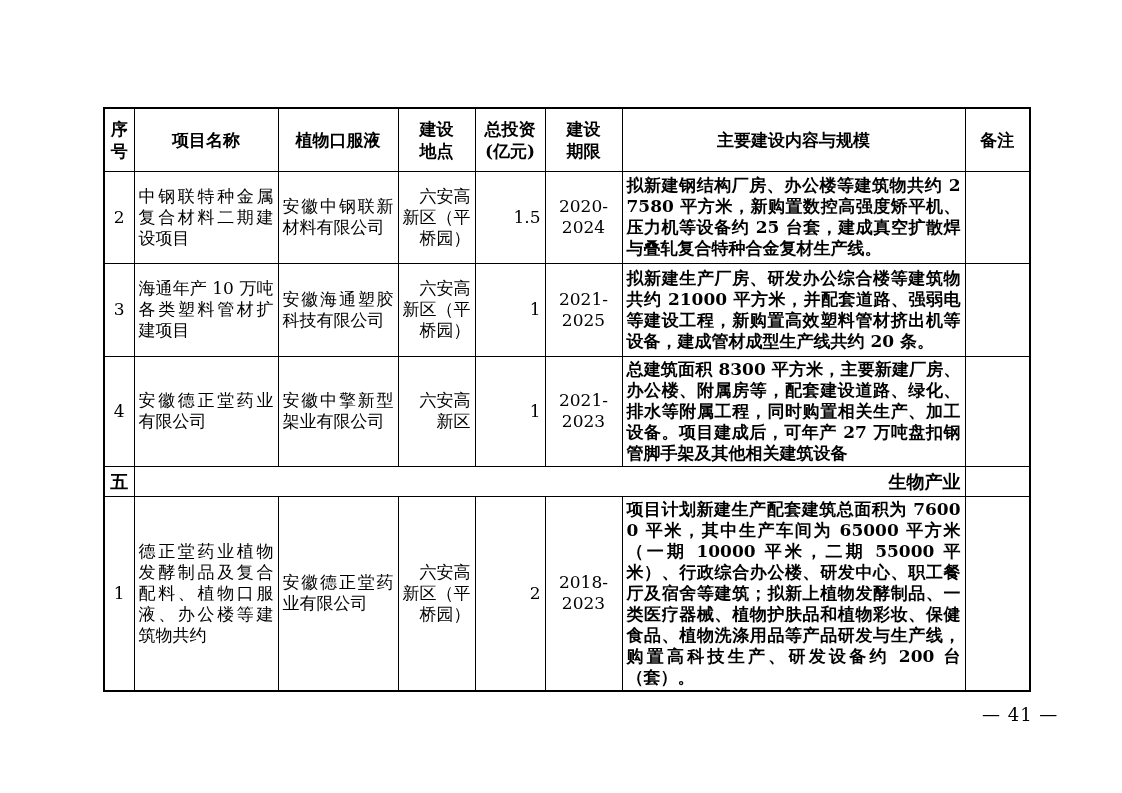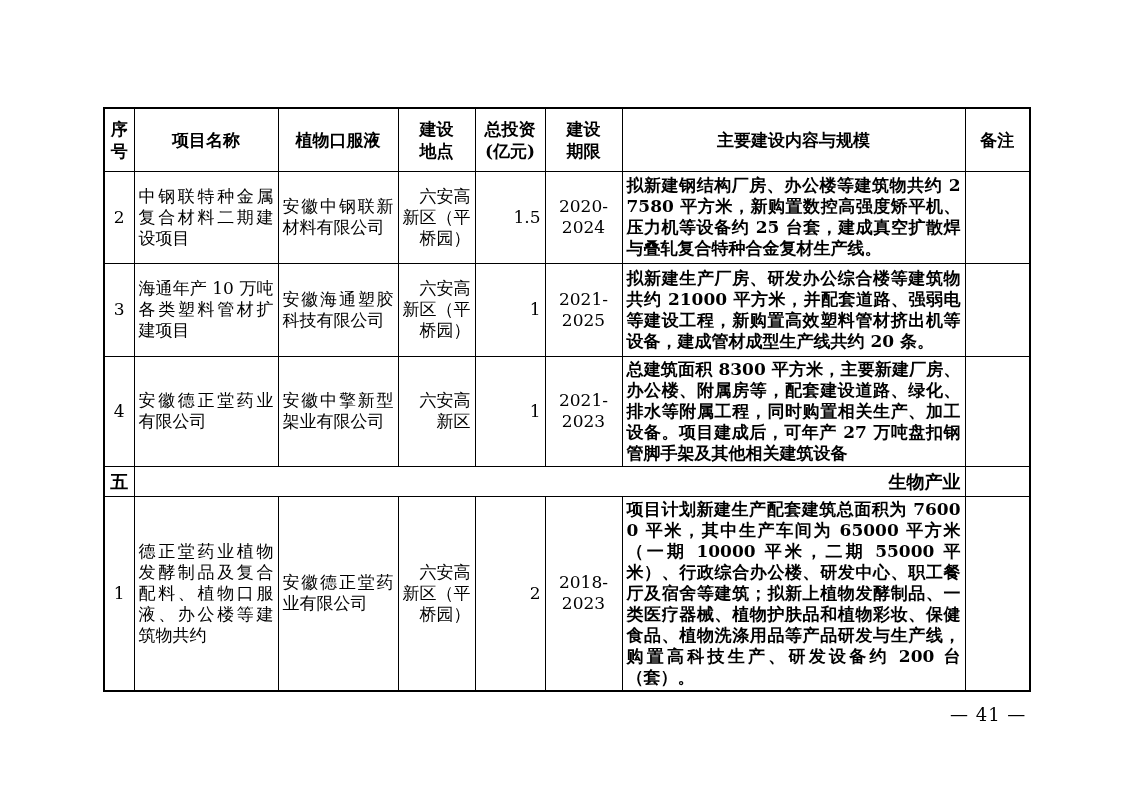--- a/index.html
+++ b/index.html
@@ -86,21 +86,21 @@
     font-size: 18px;
   }
   td.c-sec-title {
     text-align: right;
     font-weight: bold;
     font-size: 18px;
     padding-left: 10px;
   }
   .page-number {
     position: absolute;
-    left: 950px;
+    left: 982px;
     top: 704px;
     font-size: 18px;
     letter-spacing: 1px;
     white-space: nowrap;
   }
 </style>
 </head>
 <body>
 
 <div class="page">

